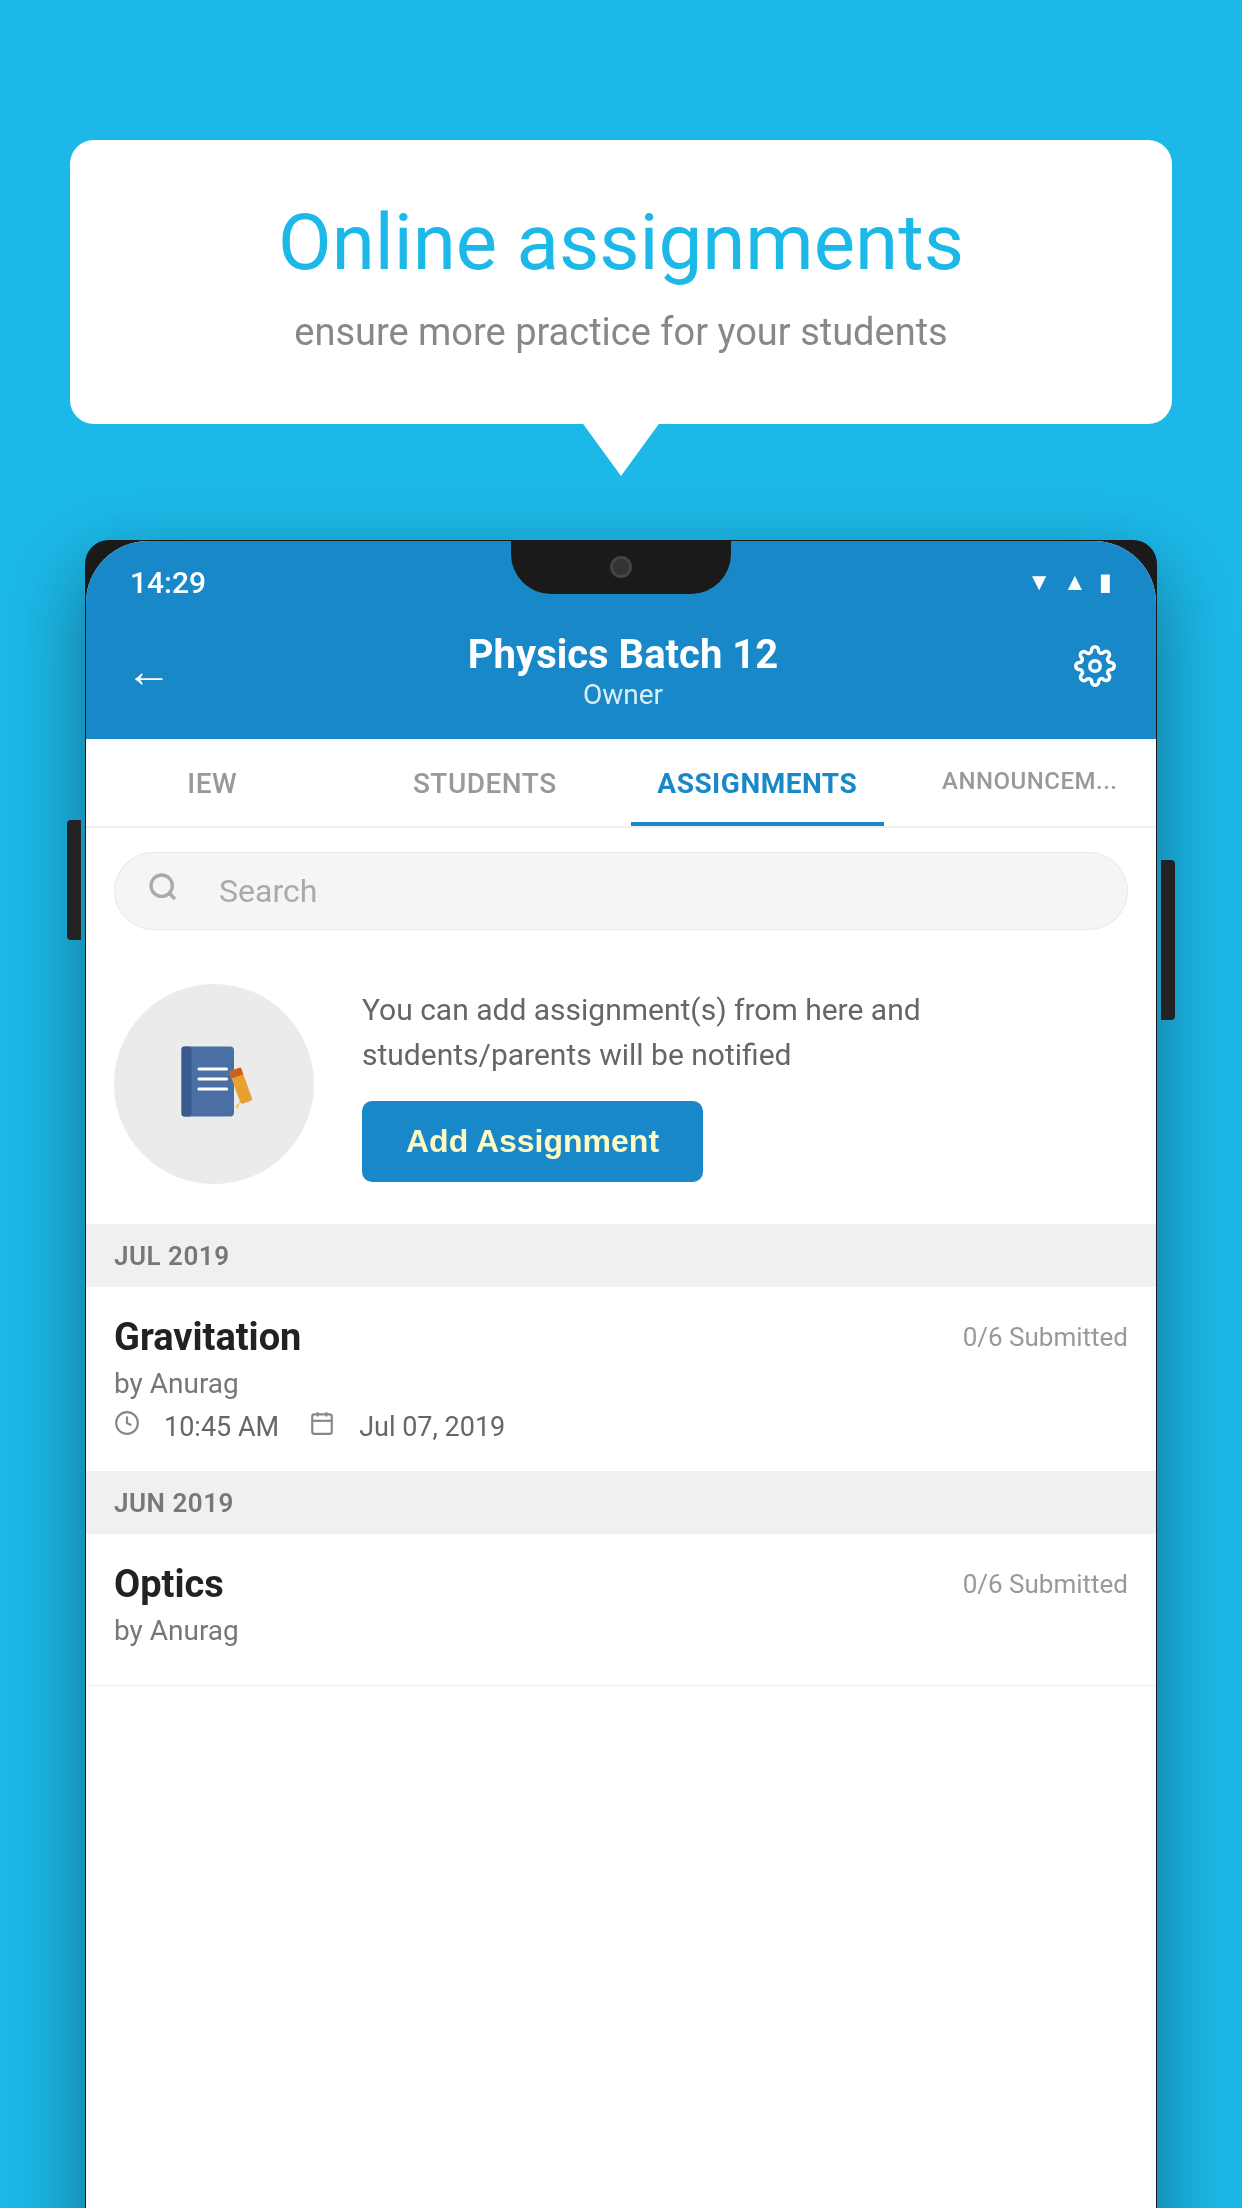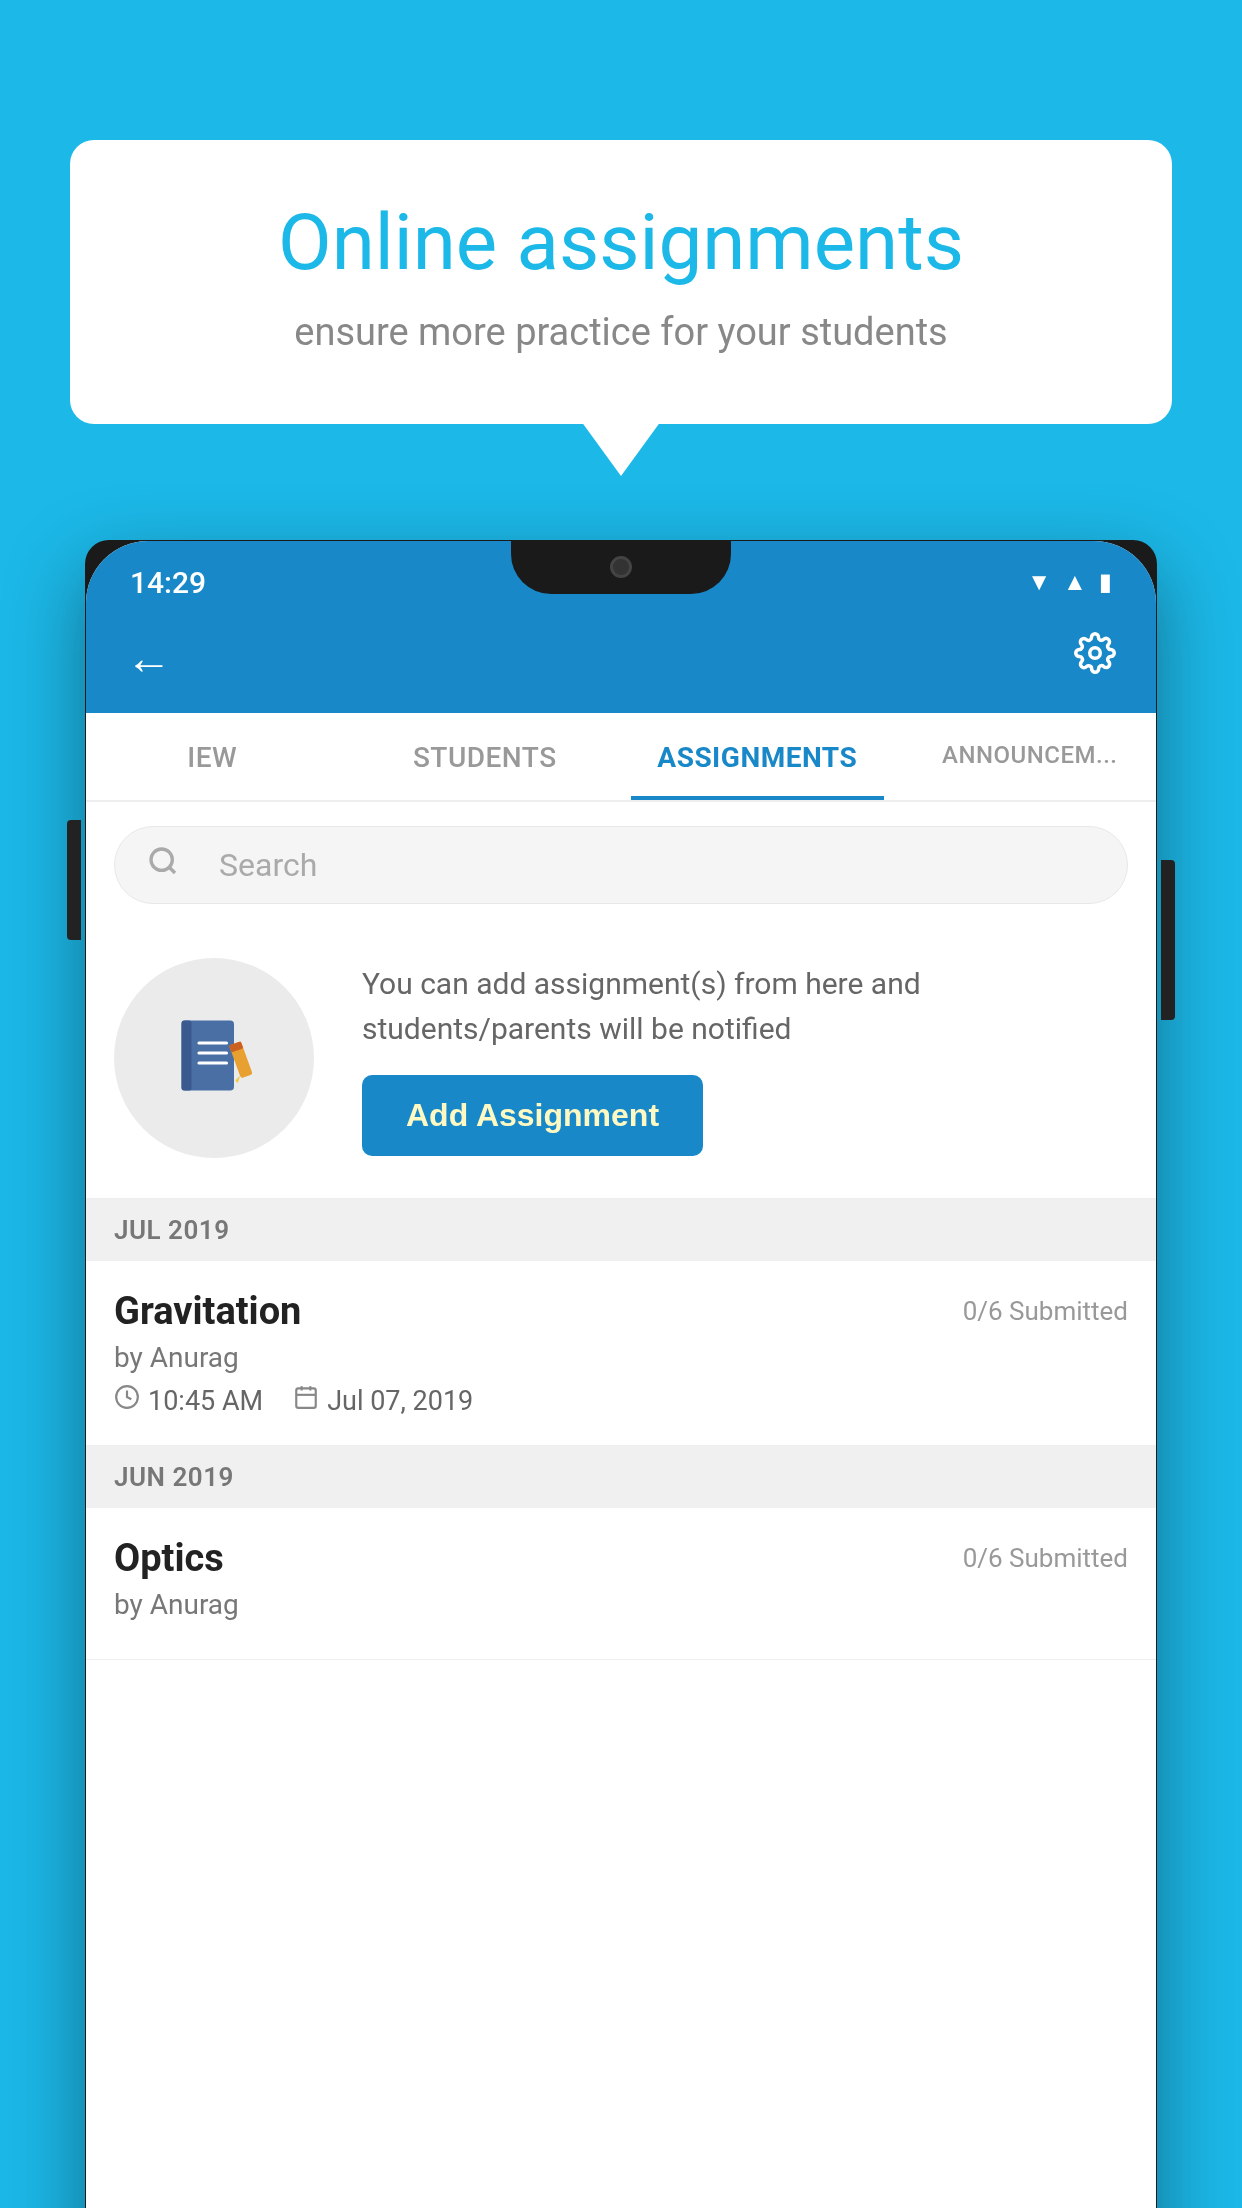--- a/index.html
+++ b/index.html
@@ -336,21 +336,21 @@
       display: flex;
       align-items: center;
       gap: 30px;
       font-size: 27px;
       color: #666;
     }
 
     .meta-item {
       display: flex;
       align-items: center;
-      gap: 8px;
+      gap: 24px;
     }
 
     .meta-icon {
       font-size: 27px;
       color: #888;
     }
 
     
     .notebook-svg {
       width: 100px;
@@ -378,20 +378,24 @@
         <span class="status-time">14:29</span>
         <div class="status-icons">
           <span style="color:white;font-size:24px;">▼</span>
           <span style="color:white;font-size:24px;">▲</span>
           <span style="color:white;font-size:24px;">▮</span>
         </div>
       </div>
 
       <div class="app-header">
         <span class="header-back">←</span>
+        <div class="header-center">
+          <div class="header-title">Physics Batch 12</div>
+          <div class="header-subtitle">Owner</div>
+        </div>
         <span class="header-settings">
           <svg width="42" height="42" viewBox="0 0 24 24" fill="none" stroke="white" stroke-width="2">
             <circle cx="12" cy="12" r="3"></circle>
             <path d="M19.4 15a1.65 1.65 0 0 0 .33 1.82l.06.06a2 2 0 0 1-2.83 2.83l-.06-.06a1.65 1.65 0 0 0-1.82-.33 1.65 1.65 0 0 0-1 1.51V21a2 2 0 0 1-4 0v-.09A1.65 1.65 0 0 0 9 19.4a1.65 1.65 0 0 0-1.82.33l-.06.06a2 2 0 0 1-2.83-2.83l.06-.06A1.65 1.65 0 0 0 4.68 15a1.65 1.65 0 0 0-1.51-1H3a2 2 0 0 1 0-4h.09A1.65 1.65 0 0 0 4.6 9a1.65 1.65 0 0 0-.33-1.82l-.06-.06a2 2 0 0 1 2.83-2.83l.06.06A1.65 1.65 0 0 0 9 4.68a1.65 1.65 0 0 0 1-1.51V3a2 2 0 0 1 4 0v.09a1.65 1.65 0 0 0 1 1.51 1.65 1.65 0 0 0 1.82-.33l.06-.06a2 2 0 0 1 2.83 2.83l-.06.06A1.65 1.65 0 0 0 19.4 9a1.65 1.65 0 0 0 1.51 1H21a2 2 0 0 1 0 4h-.09a1.65 1.65 0 0 0-1.51 1z"></path>
           </svg>
         </span>
       </div>
 
       <div class="tab-bar">
         <div class="tab-item">IEW</div>

